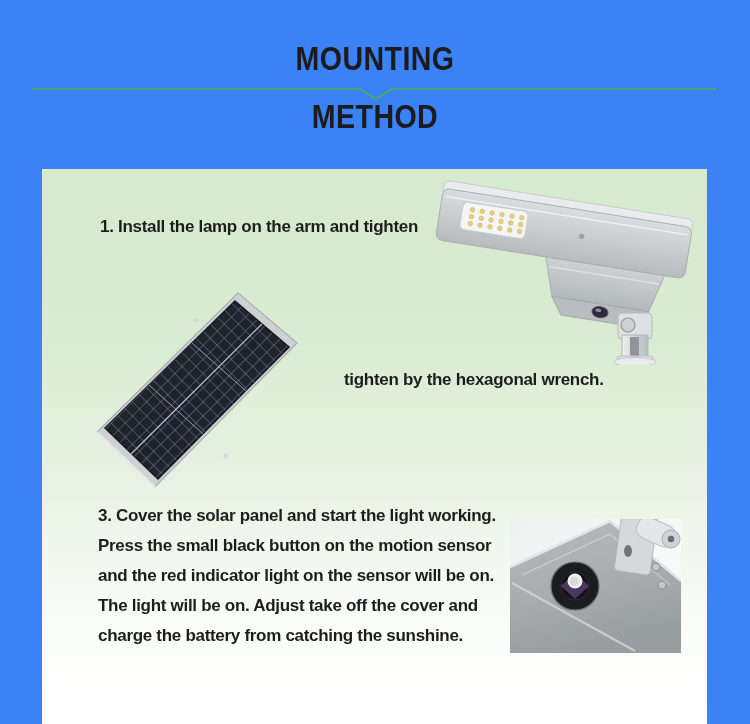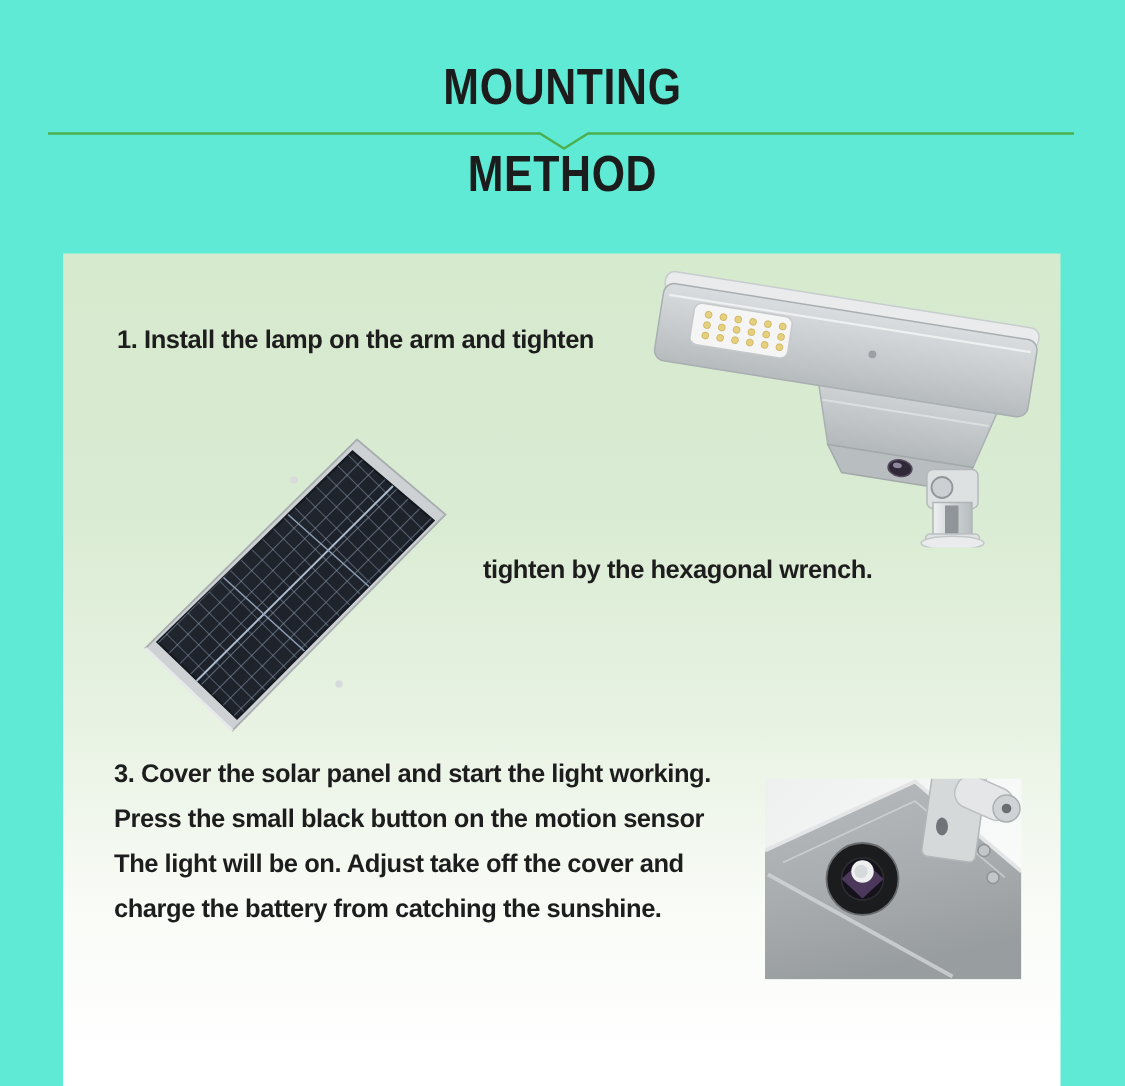--- a/index.html
+++ b/index.html
@@ -1,37 +1,37 @@
 <!DOCTYPE html>
 <html><head>
 <meta charset="utf-8">
 <style>
   html,body{margin:0;padding:0;background:#ffffff;}
   #page{
     position:relative;width:750px;height:724px;overflow:hidden;
-    background:#5eead4;
+    background:#3b82f6;
     font-family:"Liberation Sans", sans-serif;
     color:#1d1d1d;
   }
   .title{
     position:absolute;left:0;width:750px;text-align:center;
     font-size:34px;font-weight:bold;color:#1c1c1c;letter-spacing:.5px;
     transform:scaleX(.84);transform-origin:50% 50%;
     line-height:40px;white-space:nowrap;
   }
   .title.one{top:38px;}
   .title.two{top:96px;}
   #divider{position:absolute;left:0;top:78px;}
   #green-panel{
     position:absolute;left:42px;top:169px;width:665px;height:555px;
     background:linear-gradient(180deg,#d6eace 0%,#d9ebd2 30%,#e9f3e4 58%,#f8fbf6 78%,#ffffff 96%);
   }
   .step{
     position:absolute;font-size:17px;font-weight:bold;color:#1d1d1d;
-    letter-spacing:-0.3px;line-height:31px;white-space:nowrap;
+    letter-spacing:-0.3px;line-height:31px;white-space:nowrap;margin-left:22px;
   }
   #step-1{left:78px;top:211px;}
   #step-2{left:322px;top:364px;}
   #step-3{left:76px;top:501px;line-height:30px;}
   .photo{position:absolute;}
   #streetlight-photo{left:430px;top:175px;width:275px;height:190px;}
   #solar-panel-photo{left:90px;top:288px;width:215px;height:205px;}
   #motion-sensor-photo{
     left:510px;top:519px;width:171px;height:134px;overflow:hidden;
     background:linear-gradient(135deg,#eeefef 0%,#f7f8f8 55%,#fcfcfc 100%);
@@ -143,20 +143,21 @@
     </g>
   </svg>
 
   <div id="step-2" class="step">
     <div>tighten by the hexagonal wrench.</div>
   </div>
 
   <div id="step-3" class="step">
     <div>3. Cover the solar panel and start the light working.</div>
     <div>Press the small black button on the motion sensor</div>
+    <div>and the red indicator light on the sensor will be on.</div>
     <div>The light will be on. Adjust take off the cover and</div>
     <div>charge the battery from catching the sunshine.</div>
   </div>
 
   <div id="motion-sensor-photo" class="photo">
     <svg width="171" height="134" viewBox="0 0 171 134">
       <defs>
         <linearGradient id="surfGrad" x1="0" y1="0" x2="0.3" y2="1">
           <stop offset="0" stop-color="#b7bbbd"></stop>
           <stop offset="0.55" stop-color="#a9adb0"></stop>

